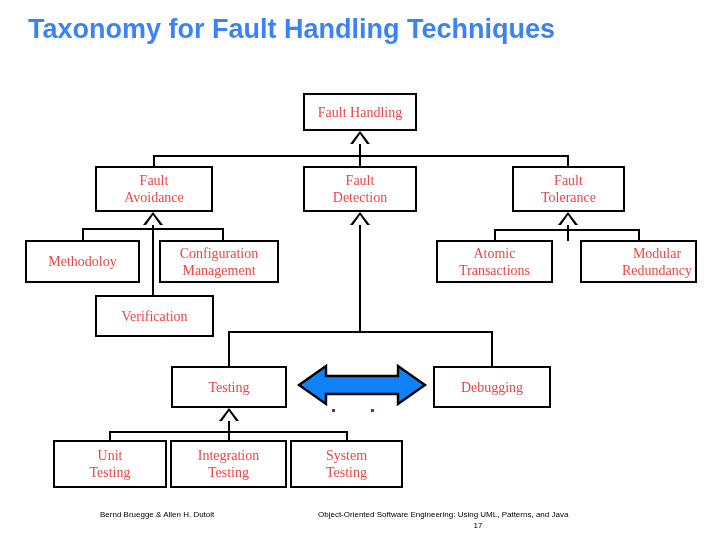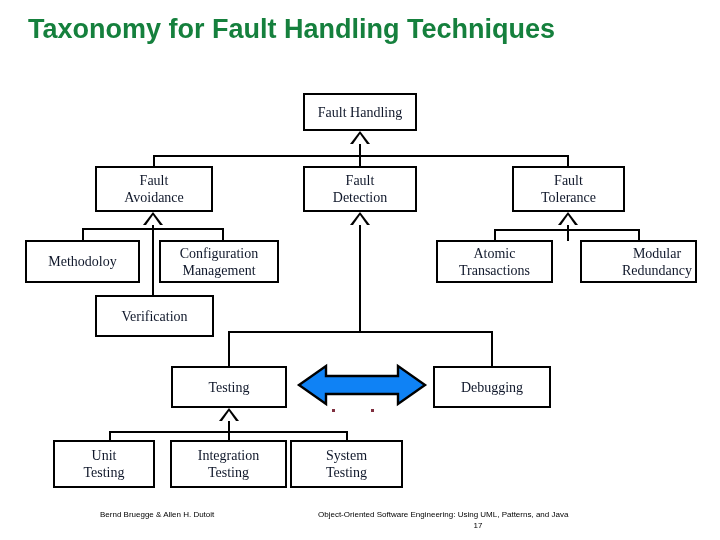--- a/index.html
+++ b/index.html
@@ -20,39 +20,39 @@
   
   #title {
     position: absolute;
     left: 28px;
     top: 12px;
     width: 664px;
     font-family: "Liberation Sans", "DejaVu Sans", sans-serif;
     font-weight: bold;
     font-size: 27px;
     line-height: 34px;
-    color: #15803d;
+    color: #3b82f6;
     letter-spacing: 0px;
     white-space: nowrap;
   }
 
   
   .node {
     position: absolute;
     box-sizing: border-box;
     border: 2px solid #000000;
     background: #ffffff;
     display: flex;
     align-items: center;
     justify-content: center;
     text-align: center;
     font-family: "Liberation Serif", "DejaVu Serif", serif;
     font-size: 14px;
     line-height: 17px;
-    color: #0f172a;
+    color: #ef4444;
     z-index: 5;
   }
   .node .lbl {
     display: block;
     white-space: pre-line;
     padding: 0 3px;
   }
 
   
   .ln-h {
@@ -222,21 +222,21 @@
   </div>
 
   <div class="node" style="left:171px; top:366px; width:116px; height:42px;">
     <span class="lbl">Testing</span>
   </div>
 
   <div class="node" style="left:433px; top:366px; width:118px; height:42px;">
     <span class="lbl">Debugging</span>
   </div>
 
-  <div class="node" style="left:53px; top:440px; width:102px; height:48px;">
+  <div class="node" style="left:53px; top:440px; width:114px; height:48px;">
     <span class="lbl">Unit
 Testing</span>
   </div>
 
   <div class="node" style="left:170px; top:440px; width:117px; height:48px;">
     <span class="lbl">Integration
 Testing</span>
   </div>
 
   <div class="node" style="left:290px; top:440px; width:113px; height:48px;">

